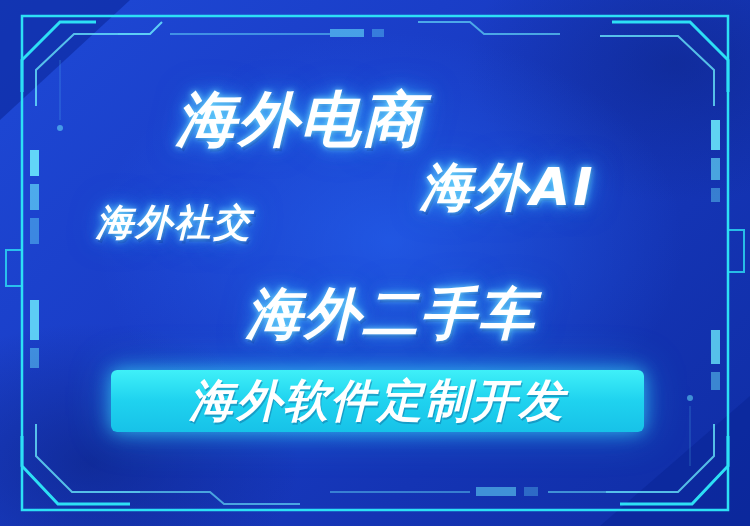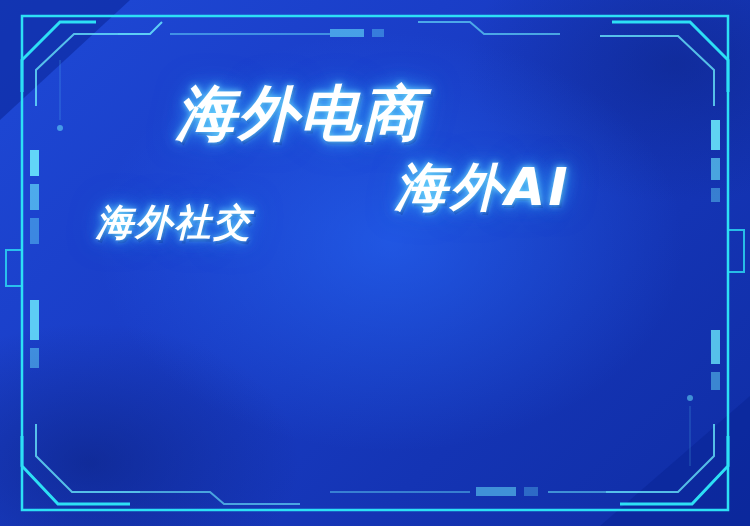--- a/index.html
+++ b/index.html
@@ -57,22 +57,22 @@
     color: #ffffff;
     letter-spacing: 2px;
     white-space: nowrap;
     text-shadow:
       0 0 6px rgba(120,225,255,0.95),
       0 0 16px rgba(60,180,255,0.85),
       0 0 30px rgba(40,140,255,0.6),
       2px 3px 0 rgba(10,40,150,0.55);
     font-style: italic;
   }
-  .t1 { left: 176px; top: 74px;  font-size: 60px; }
-  .t2 { left: 395px; top: 153px; font-size: 52px; letter-spacing: 3px; text-align: right;}
+  .t1 { left: 176px; top: 80px;  font-size: 60px; }
+  .t2 { left: 420px; top: 153px; font-size: 52px; letter-spacing: 3px; text-align: right;}
   .t3 { left: 96px;  top: 198px; font-size: 37px; }
   .t4 { left: 246px; top: 277px; font-size: 56px; }
 
   .banner {
     position: absolute;
     left: 111px; top: 370px;
     width: 533px; height: 62px;
     background: linear-gradient(180deg, #3ff0f8 0%, #1fd2ef 50%, #17c2e8 100%);
     border-radius: 6px;
     box-shadow:
@@ -156,16 +156,20 @@
     <path d="M 60,60 L 60,120" stroke="#6ef0ff" stroke-width="1" opacity="0.25"></path>
     <path d="M 690,406 L 690,466" stroke="#6ef0ff" stroke-width="1" opacity="0.25"></path>
     <circle cx="60" cy="128" r="3" fill="#6ef0ff" opacity="0.5"></circle>
     <circle cx="690" cy="398" r="3" fill="#6ef0ff" opacity="0.5"></circle>
   </svg>
 
   <div class="texts">
     <div class="cn t1">海外电商</div>
     <div class="cn t2">海外AI</div>
     <div class="cn t3">海外社交</div>
+    <div class="cn t4">海外二手车</div>
 
+    <div class="banner">
+      <div class="banner-text">海外软件定制开发</div>
+    </div>
   </div>
 
 </div>
 
 </body></html>

